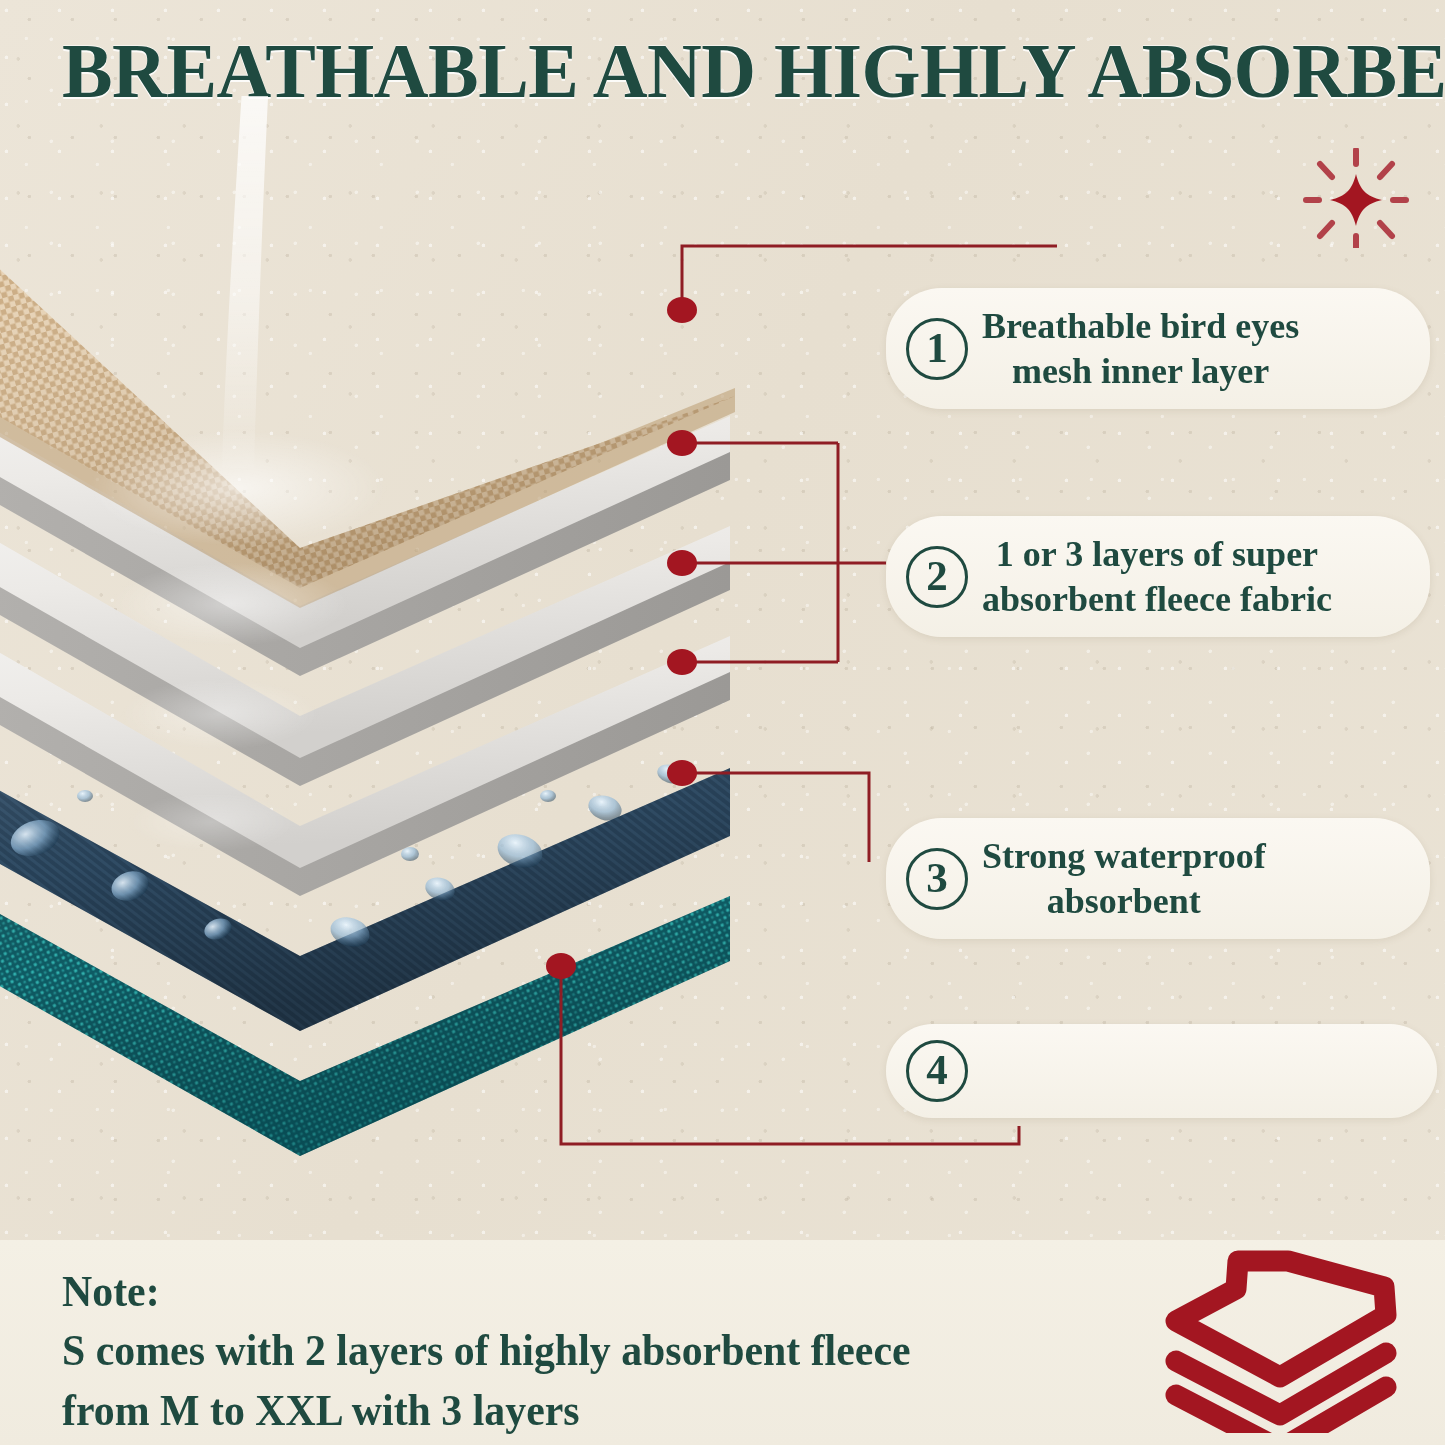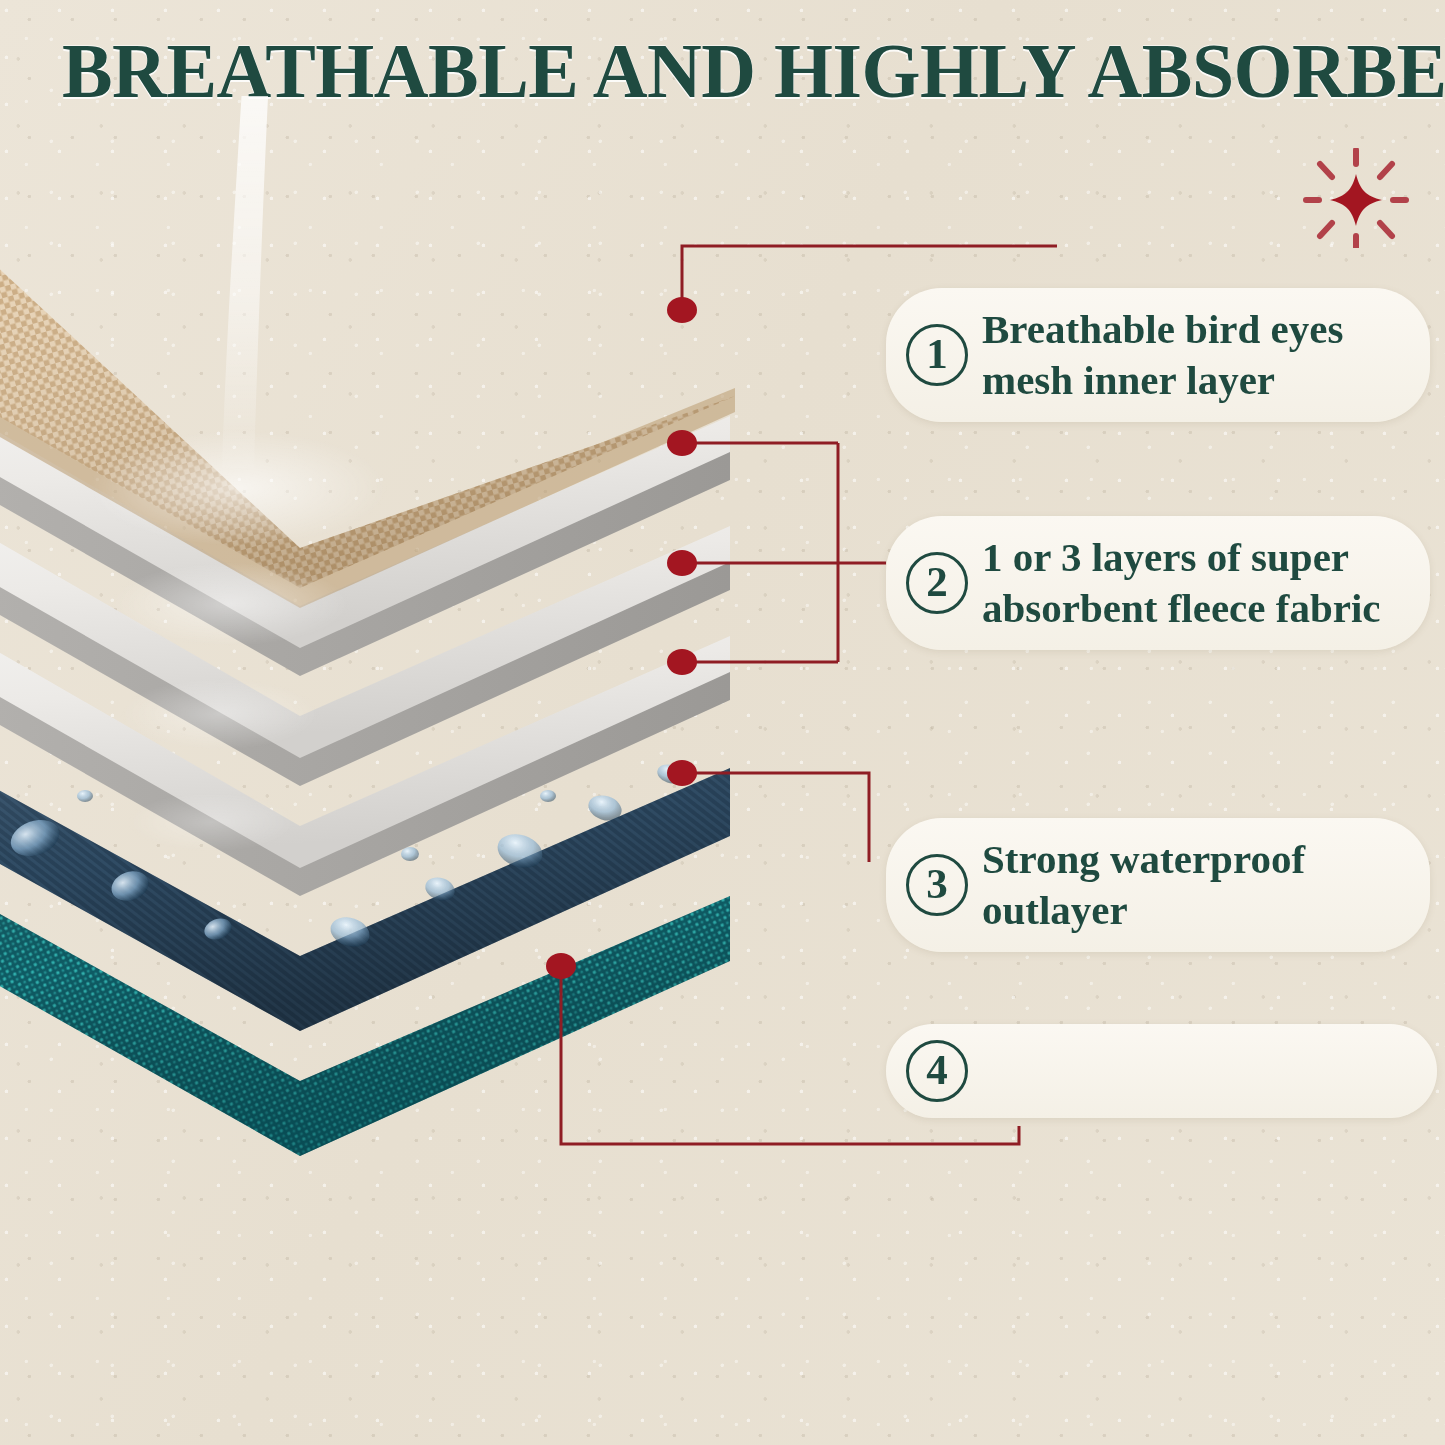--- a/index.html
+++ b/index.html
@@ -57,23 +57,24 @@
     font-family:"Liberation Serif", serif;
     font-weight:700;font-size:43px;line-height:1;
     margin-right:14px;
     padding-bottom:3px;
     box-sizing:border-box;
   }
   .ctext{
     color:#1f4a40;
     font-family:"Liberation Serif", serif;
     font-weight:700;
-    font-size:41px;
+    font-size:36px;
     line-height:1.24;
     white-space:pre-line;
+    text-align:center;
   }
 
   
   .note{
     position:absolute;left:0;top:1240px;width:1445px;height:205px;
     background:linear-gradient(180deg,#f4f0e5 0%,#f0ebdf 100%);
     border-top-left-radius:0;
   }
   .note-text{
     position:absolute;left:62px;top:22px;width:1040px;
@@ -265,21 +266,34 @@
 
   <div class="callout" style="left:886px;top:516px;width:498px;">
     <div class="cnum">2</div>
     <div class="ctext">1 or 3 layers of super
 absorbent fleece fabric</div>
   </div>
 
   <div class="callout" style="left:886px;top:818px;width:498px;">
     <div class="cnum">3</div>
     <div class="ctext">Strong waterproof
-outlayer</div>
+absorbent</div>
   </div>
 
   <div class="callout" style="left:886px;top:1024px;width:505px;">
     <div class="cnum">4</div>
   </div>
 
+  <div class="note">
+    <div class="note-text">Note:
+S comes with 2 layers of highly absorbent fleece
+from M to XXL with 3 layers</div>
+
+    <svg class="layers-icon" viewBox="0 0 250 190" style="top:3px;">
+      <g fill="none" stroke="#a31621" stroke-width="21" stroke-linecap="round" stroke-linejoin="round">
+        <path d="M 80 18 L 78 46 L 18 78 L 122 134 L 228 72 L 226 44 L 130 18 Z"></path>
+        <polyline points="18,118 122,172 228,110"></polyline>
+        <polyline points="18,152 122,206 228,144"></polyline>
+      </g>
+    </svg>
+  </div>
 
 </div>
 
 </body></html>

